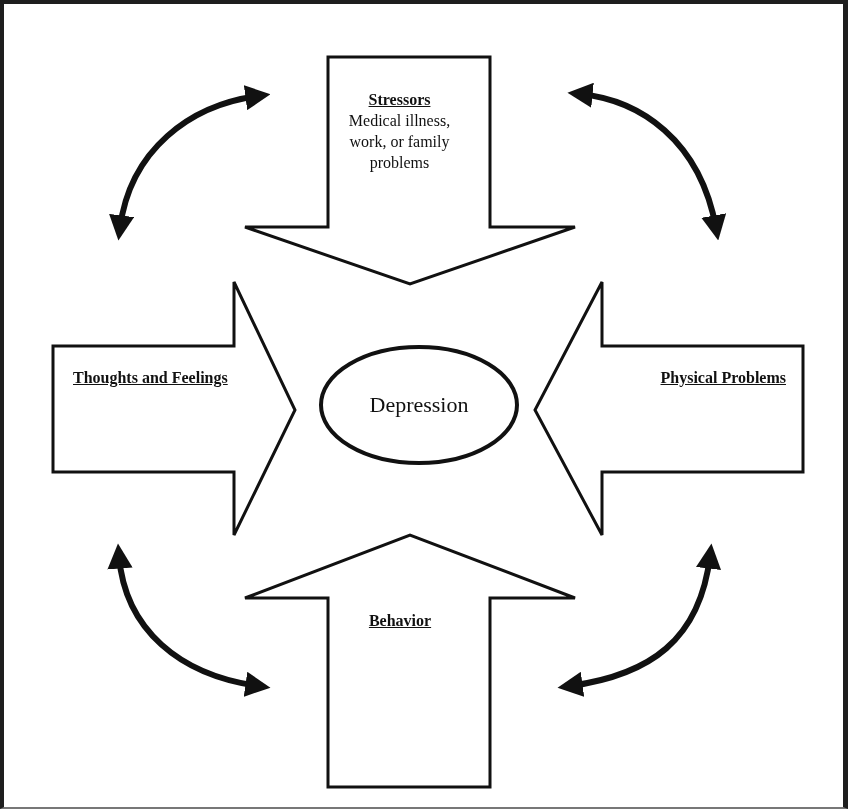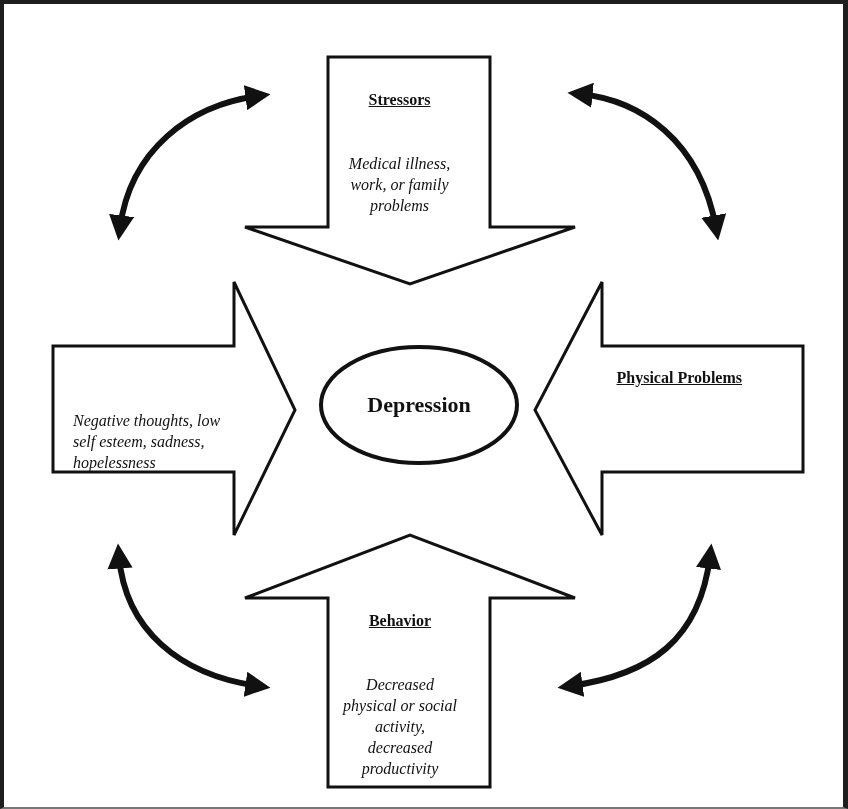--- a/index.html
+++ b/index.html
@@ -13,29 +13,29 @@
     border-bottom: 2px solid #777777;
     background: #ffffff;
   }
   svg { position: absolute; left: 0; top: 0; }
   .label {
     position: absolute;
     font-family: "Liberation Serif", "DejaVu Serif", serif;
     font-size: 16px; line-height: 21px; color: #111111;
   }
   .label .title { font-weight: bold; text-decoration: underline; display: block; }
-  .label .desc { font-style: italic; display: block; white-space: pre-line; margin-top: 43px; }
+  .label .desc { display: block; white-space: pre-line; }
   .center { text-align: center; }
   .right { text-align: right; }
   .left { text-align: left; }
   .center-text {
     position: absolute; left: 320px; top: 345px; width: 198px; height: 120px;
     display: flex; align-items: center; justify-content: center;
     font-family: "Liberation Serif", "DejaVu Serif", serif;
-    font-weight: bold; font-size: 22px; color: #111111;
+    font-weight: normal; font-size: 22px; color: #111111;
   }
 </style>
 </head>
 <body>
 
 <div class="frame"></div>
 
 <svg width="848" height="809" viewBox="0 0 848 809">
   <defs>
     <marker id="ah" viewBox="0 0 10 10" refX="5" refY="5" markerWidth="4.2" markerHeight="4.2" orient="auto-start-reverse" markerUnits="strokeWidth">
@@ -57,31 +57,24 @@
 </svg>
 
 <div class="label center" style="left:328px; top:89px; width:143px;">
   <span class="title">Stressors</span>
   <span class="desc">Medical illness,
 work, or family
 problems</span>
 </div>
 
 <div class="label left" style="left:73px; top:367px; width:170px;">
-  <span class="desc">Negative thoughts, low
-self esteem, sadness,
-hopelessness</span>
+  <span class="title">Thoughts and Feelings</span>
 </div>
 
-<div class="label right" style="left:568px; top:367px; width:174px;">
+<div class="label right" style="left:612px; top:367px; width:174px;">
   <span class="title">Physical Problems</span>
 </div>
 
 <div class="label center" style="left:328px; top:610px; width:144px;">
   <span class="title">Behavior</span>
-  <span class="desc">Decreased
-physical or social
-activity,
-decreased
-productivity</span>
 </div>
 
 <div class="center-text">Depression</div>
 
 </body></html>

